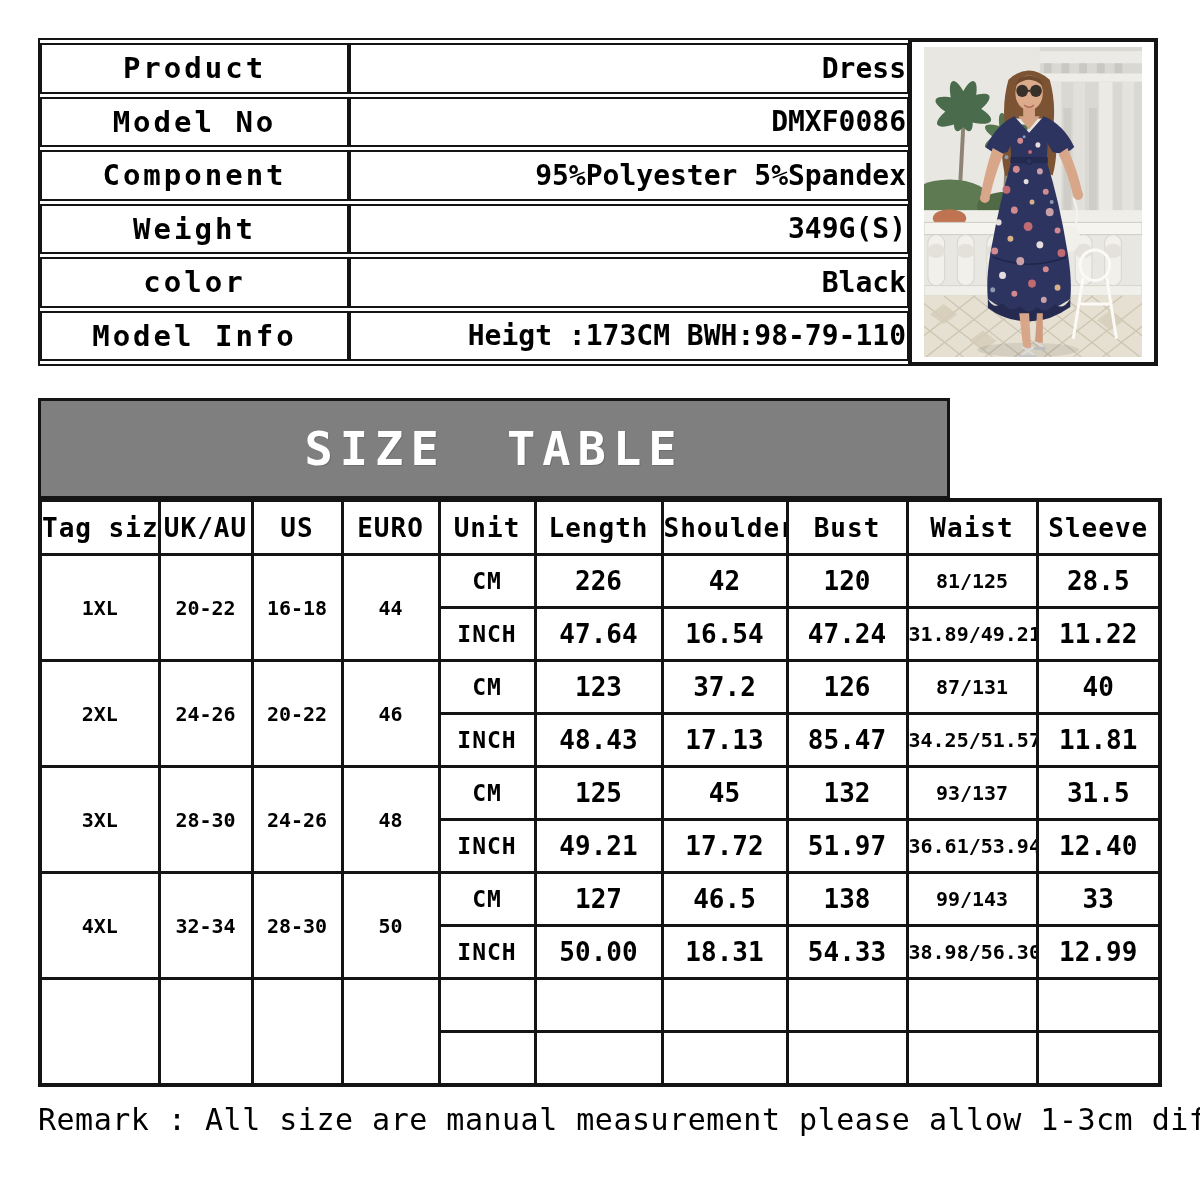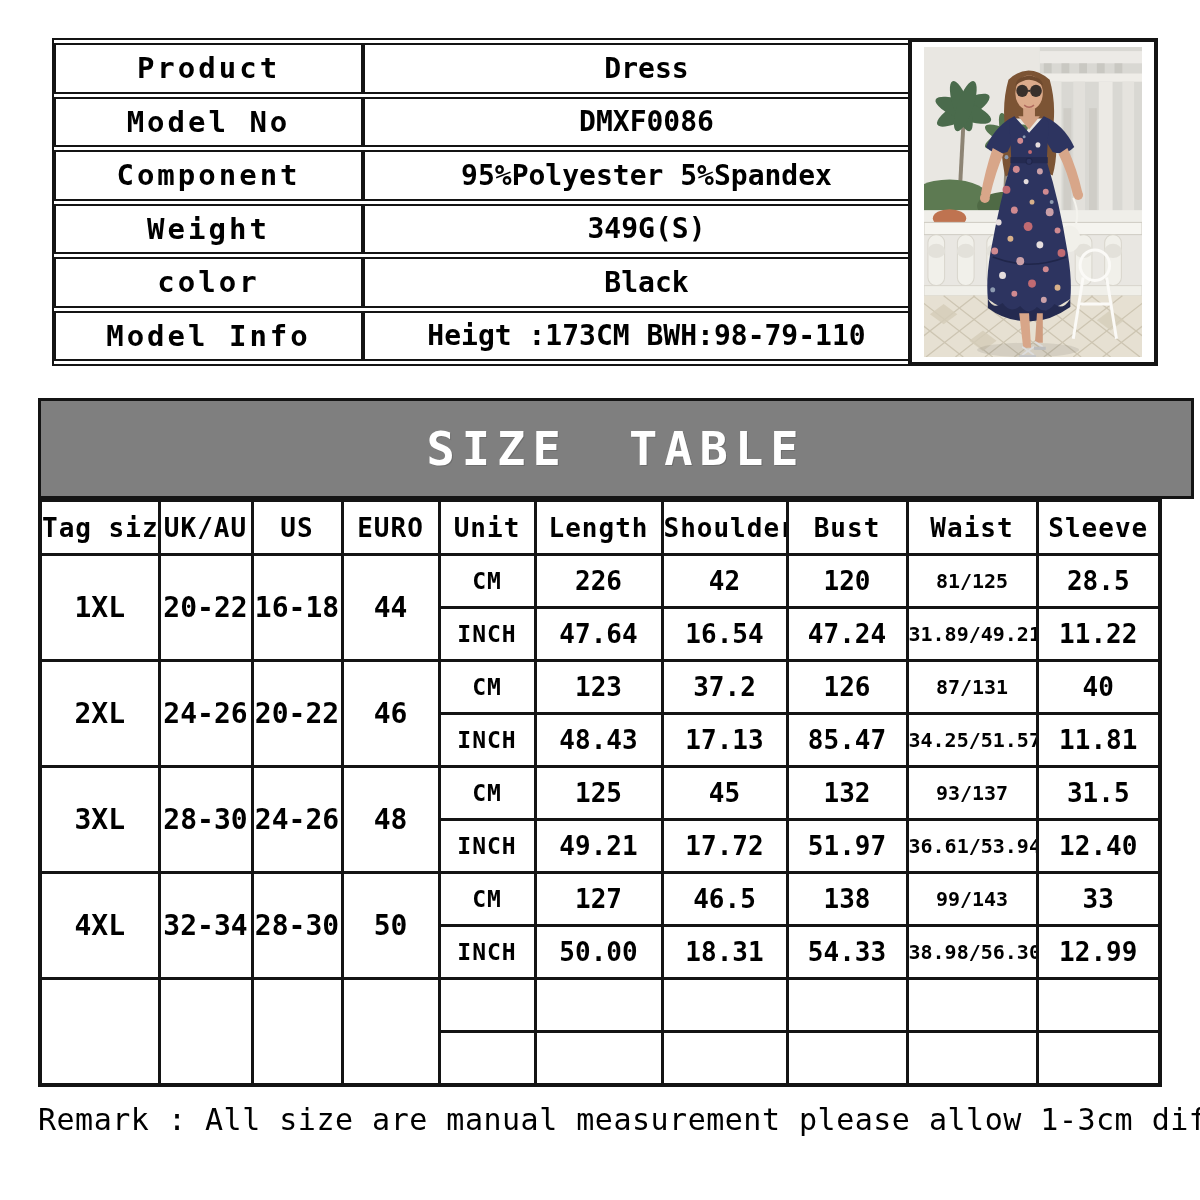--- a/index.html
+++ b/index.html
@@ -5,56 +5,56 @@
   html,body{margin:0;padding:0;background:#ffffff;}
   .page{
     position:relative;width:1200px;height:1200px;background:#ffffff;
     font-family:"DejaVu Sans Mono","Liberation Mono",monospace;color:#000;
     overflow:hidden;
   }
   
   .info-table{
     position:absolute;left:38px;top:38px;width:873px;height:328px;
     border-collapse:separate;border-spacing:0 3px;table-layout:fixed;
-    border:2px solid #141414;background:#fff;margin-left:14px;
+    border:2px solid #141414;background:#fff;
   }
   .info-table td{border:2px solid #141414;height:44px;overflow:hidden;white-space:nowrap;}
   .info-label{width:303px;text-align:center;font-weight:bold;font-size:29px;letter-spacing:3px;}
-  .info-value{text-align:center;padding-left:8px;font-size:28px;font-weight:bold;letter-spacing:0px;}
+  .info-value{text-align:right;padding-left:8px;font-size:28px;font-weight:bold;letter-spacing:0px;}
   
   .photo-box{
     position:absolute;left:908px;top:38px;width:250px;height:328px;
     border:4px solid #141414;background:#fff;box-sizing:border-box;
     padding:5px 12px;
   }
   .photo-box svg{display:block;width:100%;height:100%;}
   
   .size-banner{
-    position:absolute;left:38px;top:398px;width:1156px;height:101px;
+    position:absolute;left:38px;top:398px;width:912px;height:101px;
     box-sizing:border-box;background:#7f7f7f;border:3px solid #141414;
     display:flex;align-items:center;justify-content:center;
   }
   .size-banner span{
     color:#ffffff;font-size:47px;font-weight:bold;
     letter-spacing:7px;word-spacing:26px;text-shadow:1px 1px 0 #6d6d6d;
   }
   
   .size-table{
     position:absolute;left:38px;top:498px;width:1120px;
     border-collapse:collapse;table-layout:fixed;background:#fff;
     border:4px solid #141414;
   }
   .size-table th,.size-table td{
     border:3px solid #141414;text-align:center;vertical-align:middle;
     font-weight:bold;padding:0;overflow:hidden;white-space:nowrap;
   }
   .size-table th{height:51px;font-size:26px;letter-spacing:1px;}
   .size-table tr.sub{height:53px;}
   .size-table td{font-size:26px;}
-  .size-table td.big{font-size:28px;}
+  .size-table td.big{font-size:20px;}
   .size-table td.unit{font-size:23px;letter-spacing:1px;}
   .size-table td.waist{font-size:20px;}
   
   .remark{
     position:absolute;left:38px;top:1102px;width:1140px;
     font-size:30px;font-weight:normal;letter-spacing:0.5px;white-space:nowrap;
   }
 </style>
 </head>
 <body>

